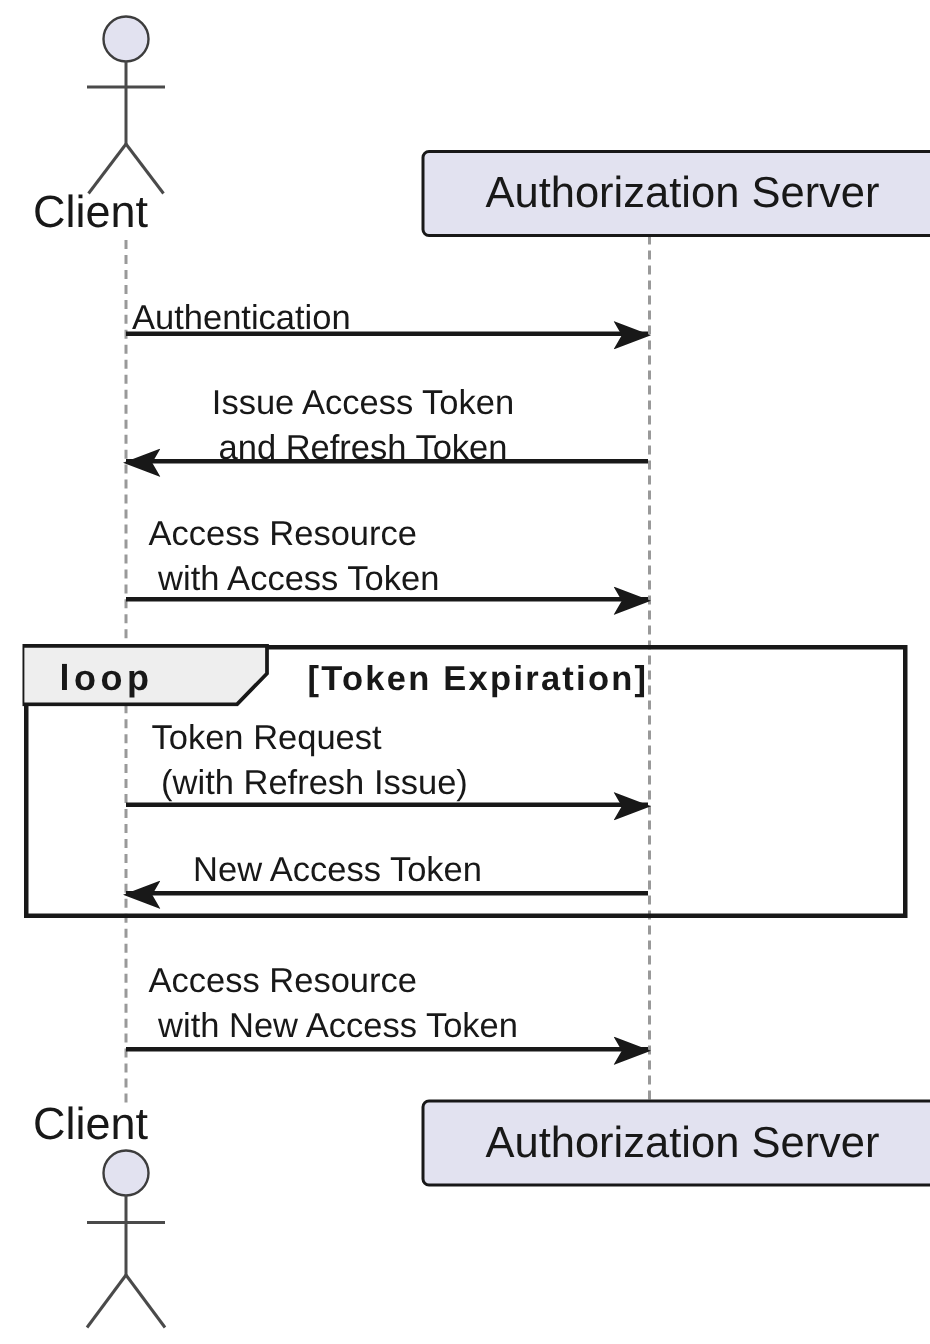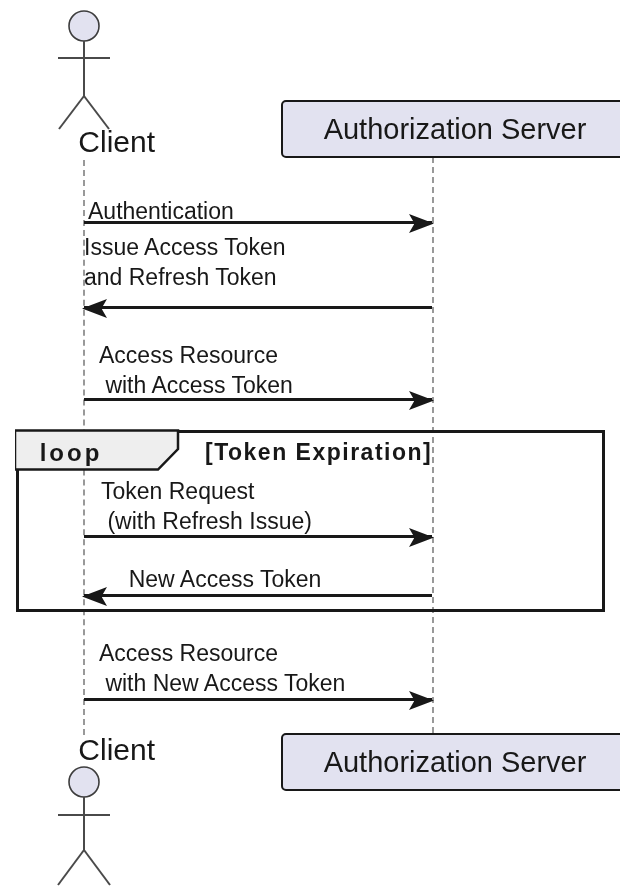--- a/index.html
+++ b/index.html
@@ -14,37 +14,37 @@
   .lifeline{position:absolute; width:0; border-left:2px dashed var(--lifeline,#999); z-index:1;}
   #lifeline-client{left:83px; top:160px; height:575px;}
   #lifeline-server{left:432px; top:157px; height:576px;}
 
   
   .actor-figure{position:absolute; left:49px; z-index:3;}
   #actor-top{top:8px;}
   #actor-bottom{top:765px;}
   .actor-figure line{stroke:#4a4a4a; stroke-width:2;}
   .actor-figure circle{fill:var(--actor-head-fill,#E2E2F0); stroke:#3d3d3d; stroke-width:1.6;}
-  .actor-label{position:absolute; left:35px; width:120px; text-align:right;
+  .actor-label{position:absolute; left:22px; width:120px; text-align:left;
     font-size:30px; line-height:32px; z-index:3;}
   #actor-top-label{top:126px;}
   #actor-bottom-label{top:734px;}
 
   
   .participant{position:absolute; left:281px; width:348px; height:58px; box-sizing:border-box;
     background:var(--participant-fill,#E2E2F0); border:2px solid var(--border,#181818);
     border-radius:5px; display:flex; align-items:center; justify-content:center;
     font-size:29px; z-index:4;}
   #participant-top{top:100px;}
   #participant-bottom{top:733px;}
 
   
   .msg-label{position:absolute; font-size:23px; line-height:30px; white-space:pre; z-index:3;}
   #m1-label{left:73px; top:196px; padding-left:15px;}
-  #m2-label{left:84px; top:232px; width:316px; }
+  #m2-label{left:84px; top:253px; width:316px; text-align:center;}
   #m3-label{left:84px; top:340px; padding-left:15px;}
   #m4-label{left:84px; top:476px; padding-left:17px;}
   #m5-label{left:84px; top:564px; width:282px; text-align:center;}
   #m6-label{left:84px; top:638px; padding-left:15px;}
 
   .arrow{position:absolute; left:84px; width:348px; height:0;
     border-top:3px solid var(--border,#181818); z-index:3;}
   #m1-arrow{top:221px;} #m2-arrow{top:306px;} #m3-arrow{top:398px;}
   #m4-arrow{top:535px;} #m5-arrow{top:594px;} #m6-arrow{top:698px;}
   .arrow .head{position:absolute; top:-10px; width:25px; height:19px;

